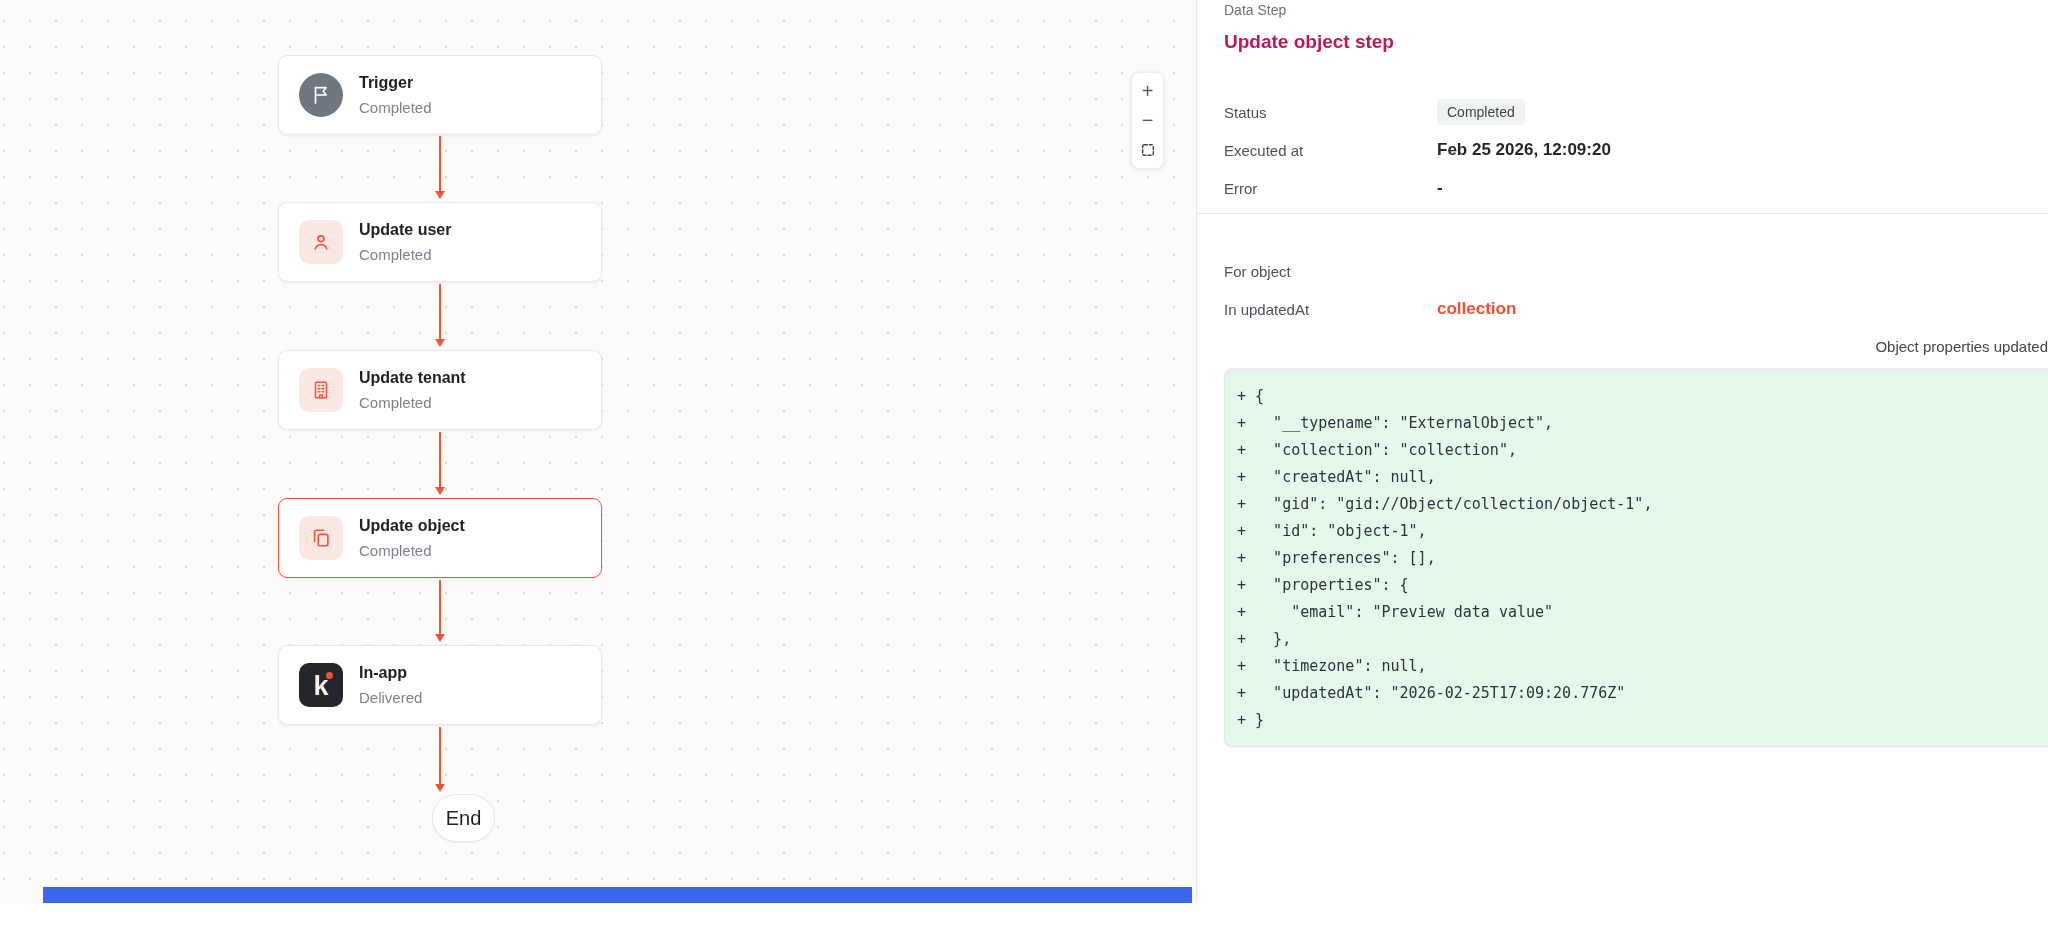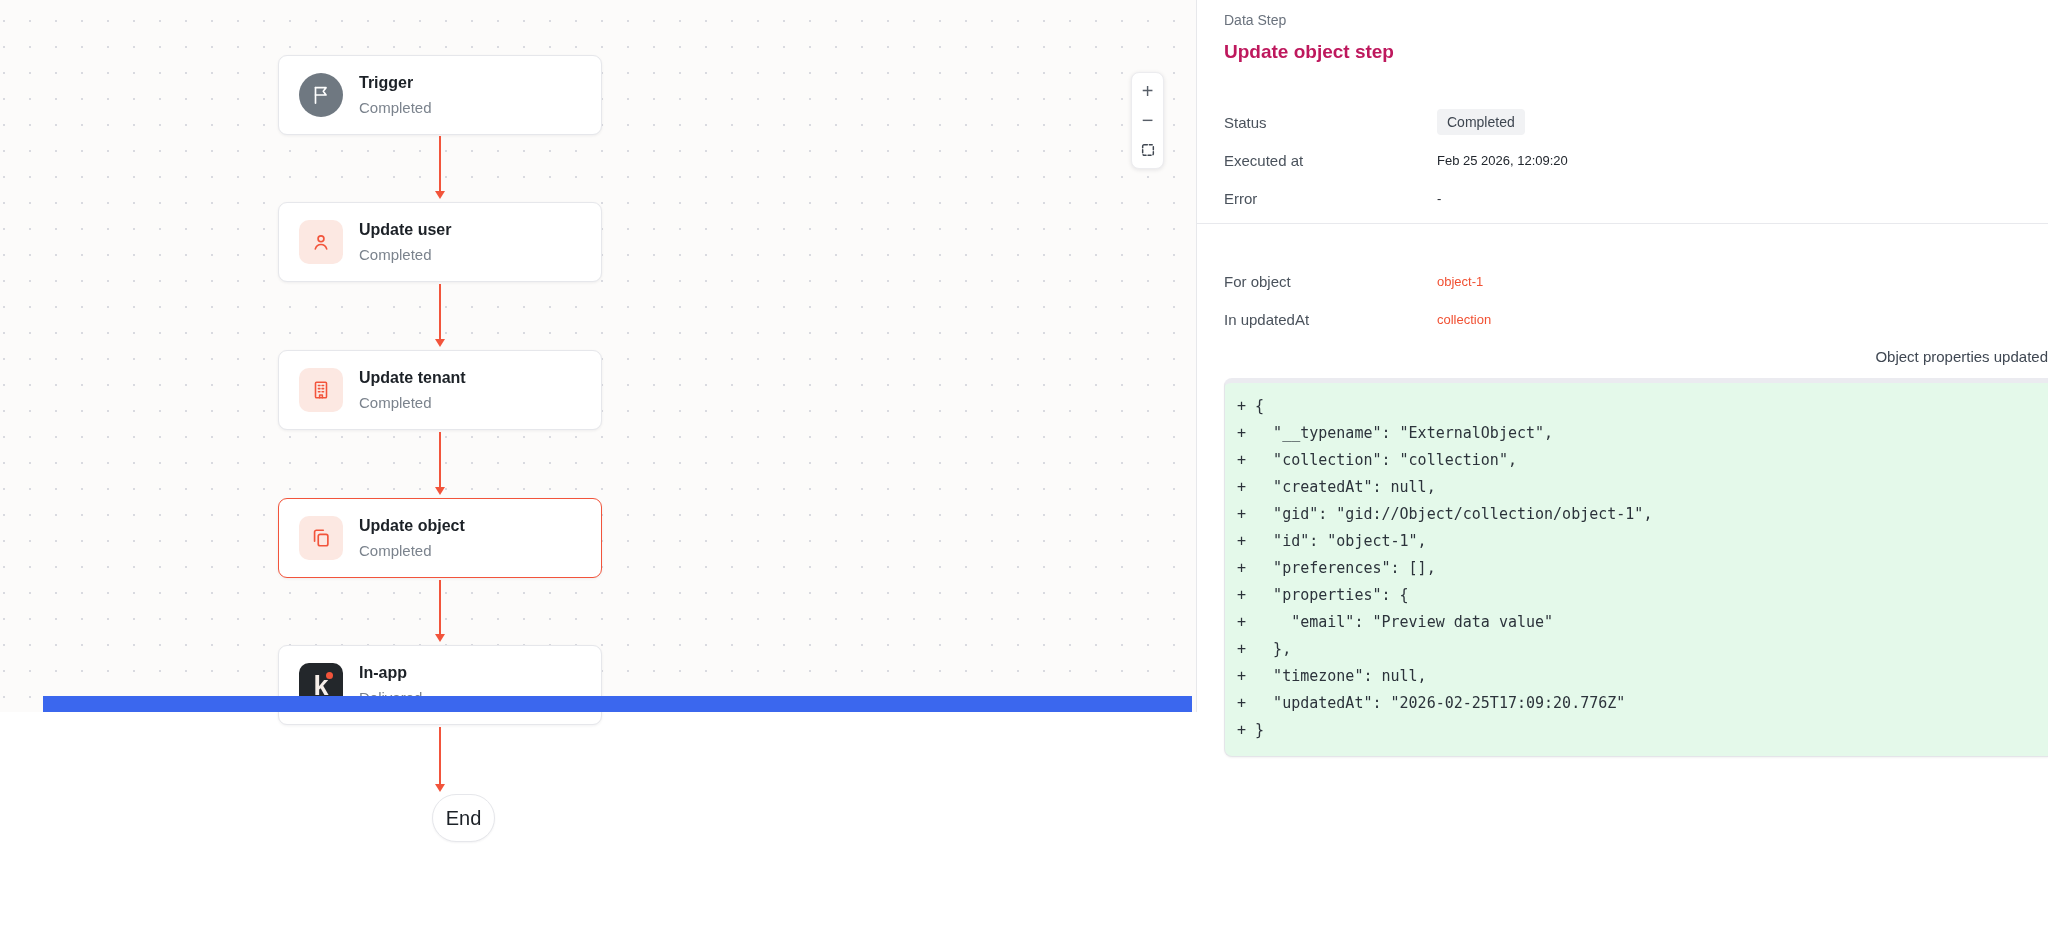--- a/index.html
+++ b/index.html
@@ -1,21 +1,21 @@
 <!DOCTYPE html>
 <html><head>
 <meta charset="utf-8">
 <style>
   * { margin:0; padding:0; box-sizing:border-box; }
   html,body { width:2048px; height:941px; overflow:hidden; background:#ffffff;
     font-family:"Liberation Sans", sans-serif; }
   .app { display:flex; width:2048px; height:941px; }
 
   
-  .canvas { position:relative; width:1197px; height:712px; background:#FCFBFA;
+  .canvas { position:relative; width:1197px; height:903px; background:#FCFBFA;
     border-right:1px solid #E7E8EB;
     background-image:radial-gradient(circle, #D9DAE0 1.4px, rgba(0,0,0,0) 1.5px);
     background-size:26px 26px; background-position:17px 8px; }
 
   .node { position:absolute; left:278px; width:324px; height:80px; background:#fff;
     border:1px solid #E6E7EB; border-radius:9px; display:flex; align-items:center;
     padding-left:20px; box-shadow:0 1px 3px rgba(16,24,40,.06); cursor:pointer; }
   .node.selected { border:1.5px solid #F2543B; }
   .nicon { width:44px; height:44px; border-radius:10px; display:flex; align-items:center;
     justify-content:center; flex:0 0 auto; position:relative; }
@@ -44,30 +44,30 @@
     display:flex; flex-direction:column; align-items:center; justify-content:space-around;
     padding:4px 0; }
   .zbtn { width:100%; height:30px; display:flex; align-items:center; justify-content:center;
     color:#575E68; font-size:20px; cursor:pointer; background:none; border:none;
     font-family:"Liberation Sans", sans-serif; }
 
   .canvas-scrollbar { position:absolute; left:43px; bottom:0; width:1149px; height:16px;
     background:#3B67EE; }
 
   
-  .panel { flex:1; height:941px; background:#fff; padding-top:10px; overflow:hidden; }
+  .panel { flex:1; height:941px; background:#fff; overflow:hidden; }
   .px { padding-left:27px; }
   .eyebrow { font-size:14px; color:#6A727D; line-height:20px; }
   .ptitle { font-size:19px; font-weight:700; color:#be185d; margin-top:8px; line-height:28px; }
 
   .rows { margin-top:43px; }
   .row { display:grid; grid-template-columns:213px 1fr; align-items:center; min-height:26px;
     margin-bottom:12px; }
   .rlabel { font-size:15px; color:#4A525C; }
-  .rvalue { font-size:13px; color:#22272E; }
+  .rvalue { font-size:17px; color:#22272E;font-weight:bold; }
   .rvalue.red { color:#F15032; cursor:pointer; }
   .badge { display:inline-block; background:#F1F2F4; color:#3E4650; font-size:14px;
     padding:3px 10px; border-radius:4px; line-height:20px; }
 
   .separator { border:none; border-top:1px solid #E8E9ED; margin-top:8px; }
   .obj-rows { margin-top:44px; }
   .diff-heading { font-size:15px; color:#3F4752; margin-top:4px; line-height:26px;text-align:right; }
 
   .code-block { margin-left:27px; margin-top:8px; background:#E4F9EA;
     border:1px solid #E4E5E9; border-top:5px solid #EBEBF0; border-right:none;
@@ -189,21 +189,20 @@
         <div class="rlabel">Error</div>
         <div class="rvalue">-</div>
       </div>
     </div>
 
     <hr class="separator">
 
     <div class="obj-rows px">
       <div class="row">
         <div class="rlabel">For object</div>
-        <div class="rvalue red">object-1</div>
       </div>
       <div class="row">
         <div class="rlabel">In updatedAt</div>
         <div class="rvalue red">collection</div>
       </div>
       <div class="diff-heading">Object properties updated</div>
     </div>
 
     <div class="code-block">
       <pre>+ {

